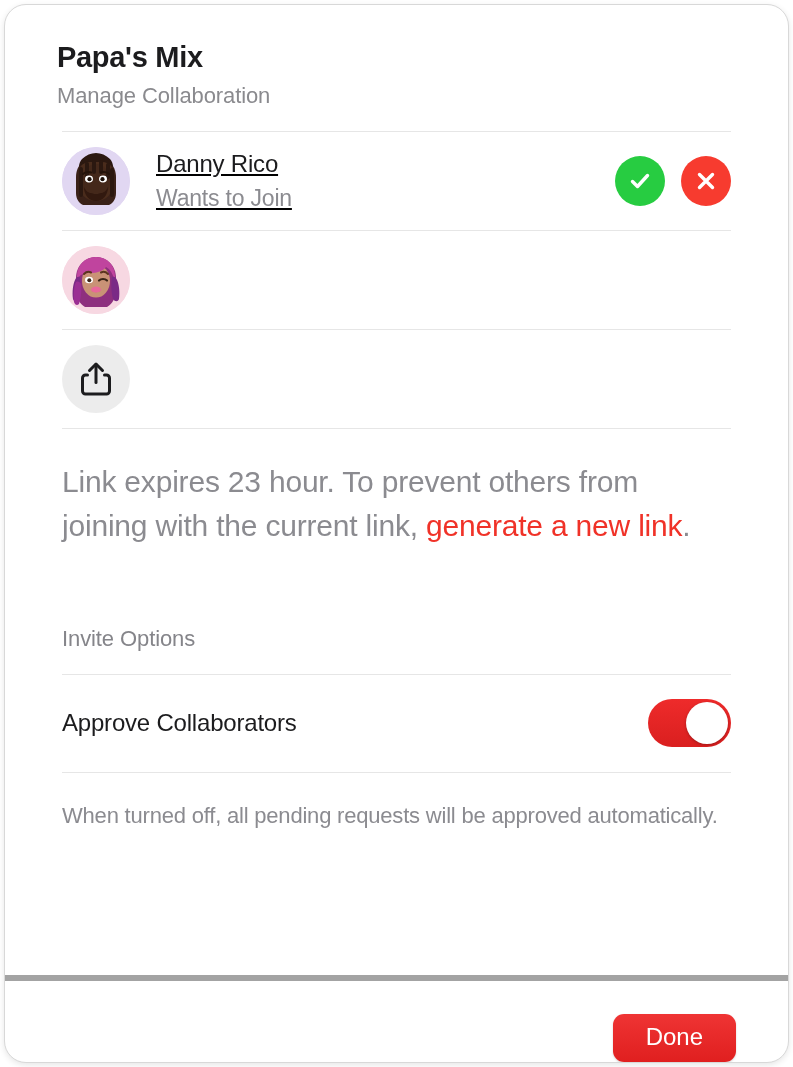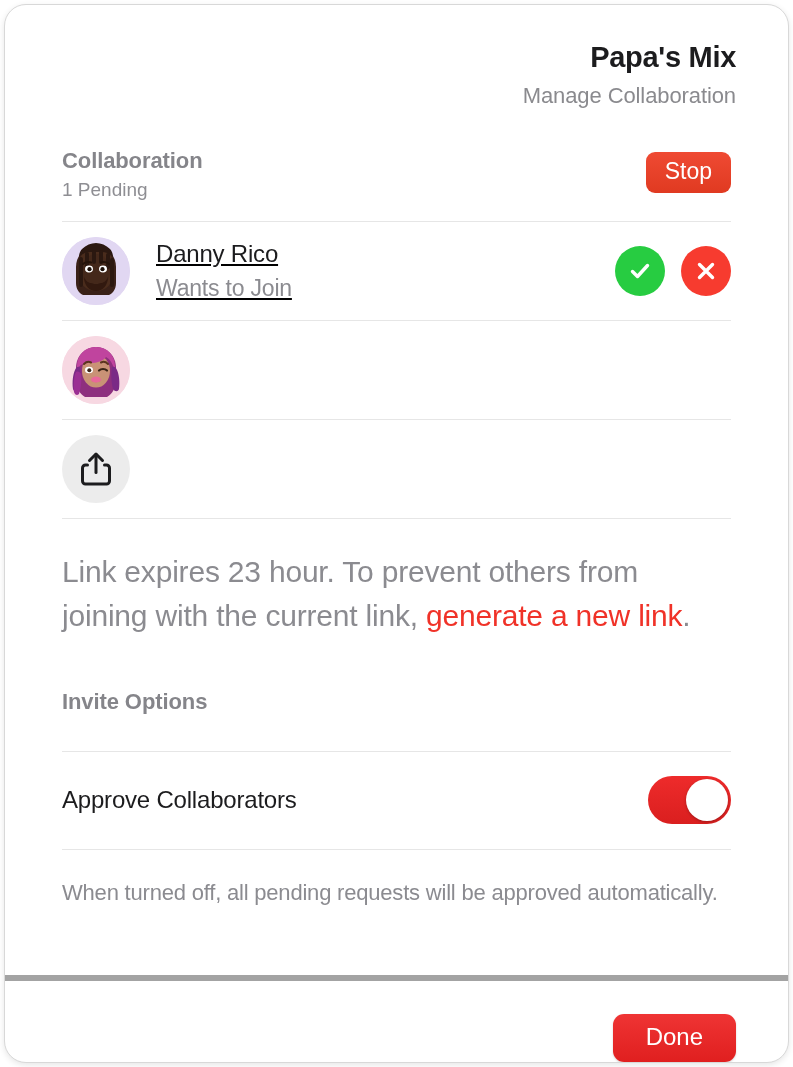--- a/index.html
+++ b/index.html
@@ -34,21 +34,21 @@
 
   .dialog-body {
     flex: 1 1 auto;
     position: relative;
     padding: 0 52px;
     box-sizing: border-box;
   }
 
   
   .header {
-    text-align: right;
+    text-align: left;
     padding-top: 36px;
   }
   .header-title {
     font-size: 29px;
     font-weight: bold;
     color: #1c1c1e;
     letter-spacing: -0.3px;
     line-height: 1.15;
   }
   .header-subtitle {
@@ -178,24 +178,24 @@
     line-height: 1.44;
     letter-spacing: -0.2px;
   }
   .footnote a {
     color: #f03228;
     text-decoration: none;
   }
 
   
   .options-title {
-    margin-top: 52px;
+    margin-top: 79px;
     padding: 0 5px;
     font-size: 22px;
-    font-weight: bold;
+    font-weight: normal;
     color: #85858a;
     letter-spacing: -0.1px;
   }
   .toggle-row {
     display: flex;
     align-items: center;
     justify-content: space-between;
     height: 97px;
     padding: 0 5px;
     box-sizing: border-box;
@@ -264,27 +264,20 @@
 
 <div class="dialog">
 
   <div class="dialog-body">
 
     <div class="header">
       <div class="header-title">Papa's Mix</div>
       <div class="header-subtitle">Manage Collaboration</div>
     </div>
 
-    <div class="section-head">
-      <div class="section-head-text">
-        <div class="section-title">Collaboration</div>
-        <div class="section-sub">1 Pending</div>
-      </div>
-      <button class="stop-button">Stop</button>
-    </div>
 
     <div class="list">
 
       <div class="divider"></div>
 
       <div class="list-row">
         <div class="avatar" style="background:#e1d7f2;">
           <svg viewBox="0 0 68 68" width="68" height="68">
             <circle cx="34" cy="34" r="34" fill="#e1d7f2"></circle>
             <path d="M14 30c0-12 9-20 20-20s20 8 20 20v16c0 6-3 10-7 12H21c-4-2-7-6-7-12z" fill="#3a2118"></path>
@@ -362,21 +355,21 @@
 
       <div class="divider"></div>
     </div>
 
     <div class="footnote">
       <span>Link expires 23 hour. To prevent others from joining with the current link, </span><a href="#">generate a new link</a><span>.</span>
     </div>
 
     <div class="options-title">Invite Options</div>
 
-    <div class="list" style="margin-top:36px;">
+    <div class="list" style="margin-top:22px;">
       <div class="divider"></div>
       <div class="toggle-row">
         <div class="toggle-label">Approve Collaborators</div>
         <button class="switch">
           <span class="knob"></span>
         </button>
       </div>
       <div class="divider"></div>
     </div>
 

